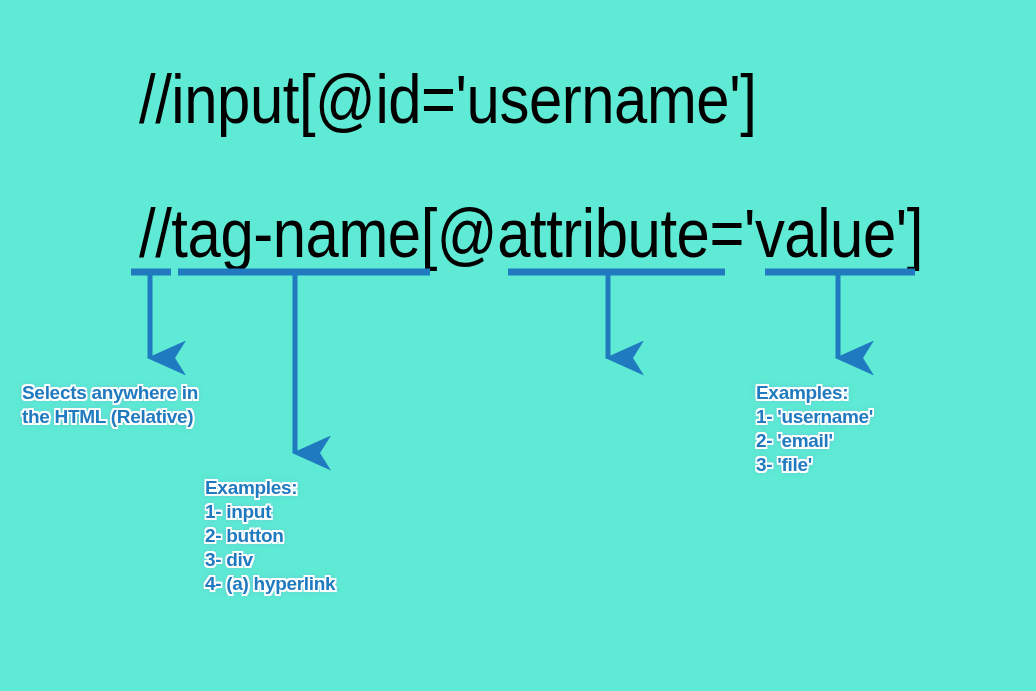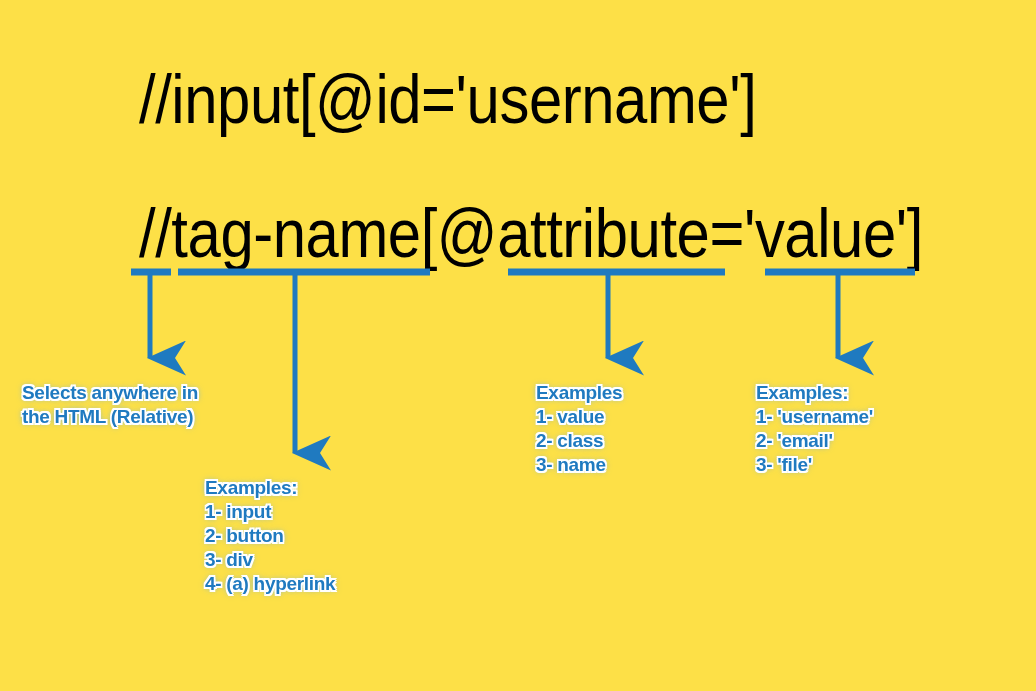--- a/index.html
+++ b/index.html
@@ -94,21 +94,21 @@
   }
   #note-value {
     left: 756px;
     top: 381px;
     width: 172px;
   }
 </style>
 </head>
 <body>
 
-<div id="canvas" style="width: 1036px; height: 691px; background: #fde047;">
+<div id="canvas" style="width: 1036px; height: 691px; background: #5eead4;">
 
   <div class="expr" id="expr-example">//input[@id='username']</div>
 
   <div class="expr" id="expr-generic">//tag-name[@attribute='value']</div>
 
   <svg id="overlay" viewBox="0 0 1036 691">
     <defs>
       <marker id="arrowhead" markerWidth="7" markerHeight="8" refX="3.5" refY="7.4" orient="auto" markerUnits="strokeWidth">
         <path d="M0,0.2 L3.5,8 L7,0.2 L3.5,2.4 Z" fill="#1F7AC0"></path>
       </marker>
@@ -131,23 +131,19 @@
 
   <div class="note" id="note-relative">Selects anywhere in
 the HTML (Relative)</div>
 
   <div class="note" id="note-tagname">Examples:
 1- input
 2- button
 3- div
 4- (a) hyperlink</div>
 
-  <div class="note" id="note-attribute">Examples
-1- value
-2- class
-3- name</div>
 
   <div class="note" id="note-value">Examples:
 1- 'username'
 2- 'email'
 3- 'file'</div>
 
 </div>
 
 </body></html>

